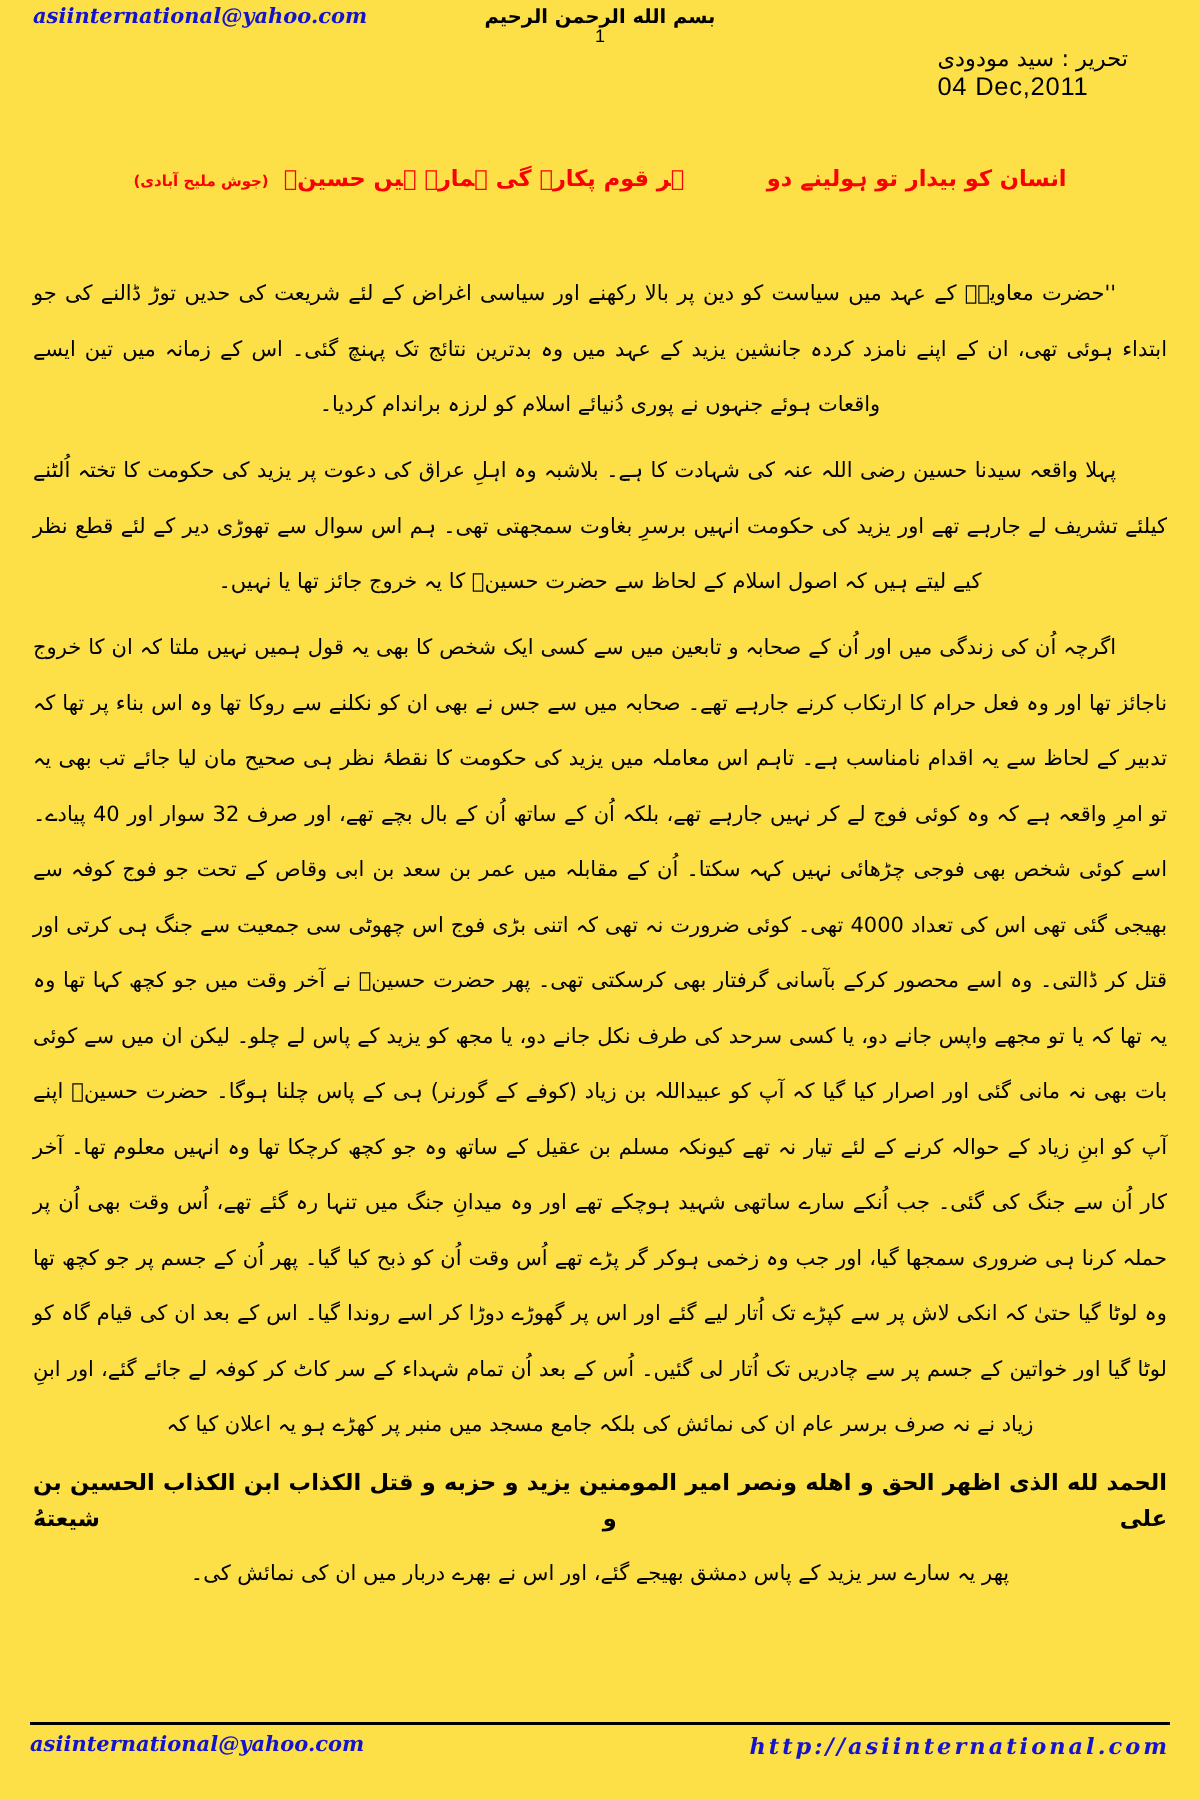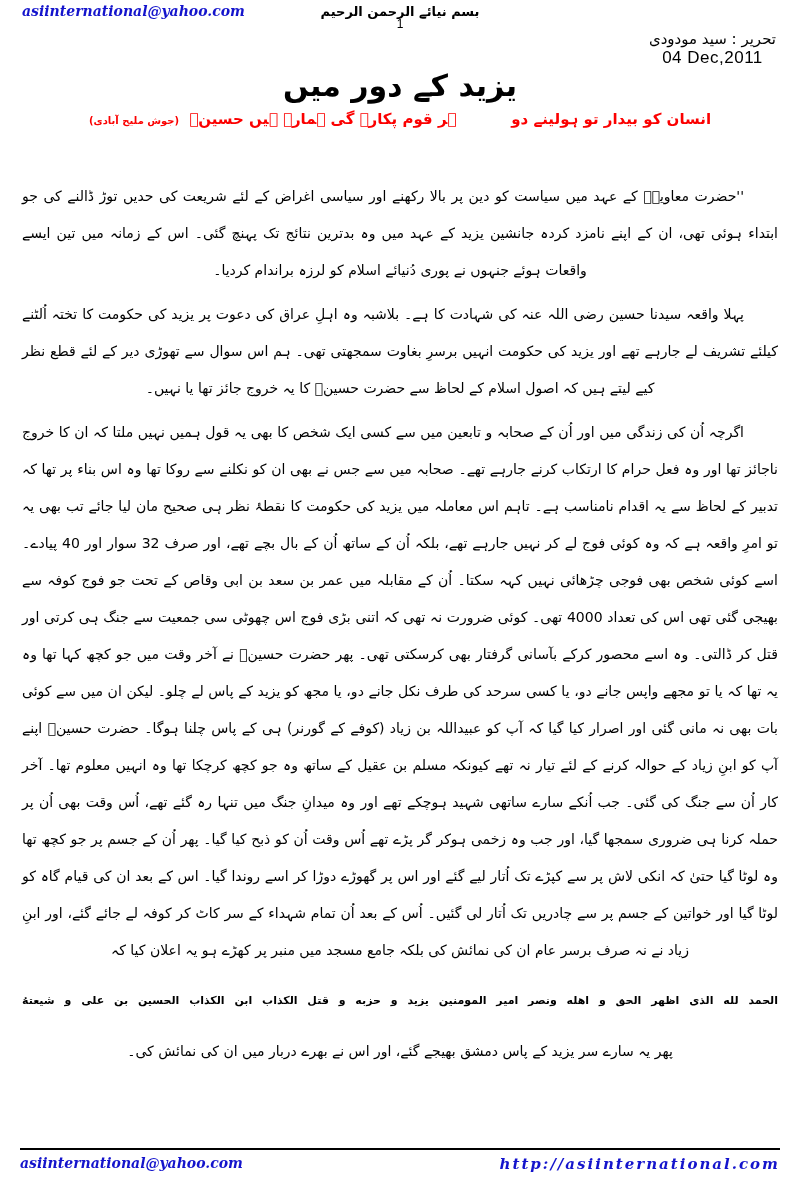--- a/index.html
+++ b/index.html
@@ -1,30 +1,30 @@
 <!DOCTYPE html>
 <html lang="ur"><head>
 <meta charset="utf-8">
 <style>
   html,body{margin:0;padding:0;background:#888;}
   .page{
-    width:800px;height:1200px;position:relative;background:#ffffff;
+    width:800px;height:1200px;position:relative;background:#fde047;
     font-family:"DejaVu Sans",sans-serif;color:#000;overflow:hidden;
     margin:0 auto;box-sizing:border-box;
   }
   
   .hdr-email{
     position:absolute;top:3px;left:22px;
     font-family:"DejaVu Serif",serif;font-style:italic;font-weight:bold;
     font-size:14px;color:#1414cc;text-decoration:none;
   }
   .bismillah-wrap{position:absolute;top:4px;left:0;width:100%;text-align:center;}
   .bismillah{font-size:13px;direction:rtl;font-weight:bold;}
   .page-number{font-size:12px;line-height:11px;font-family:"Liberation Sans",sans-serif;}
-  .writer-wrap{position:absolute;top:30px;right:24px;text-align:center;}
+  .writer-wrap{position:absolute;top:30px;right:48px;}
   .writer-name{font-size:15px;direction:rtl;}
   .writer-date{font-size:17px;font-family:Liberation Sans, sans-serif;letter-spacing:.5px;}
   .doc-title{
     position:absolute;top:48px;left:0;width:100%;text-align:center;
     font-size:30px;font-weight:bold;direction:rtl;
   }
   
   .couplet{
     position:absolute;top:110px;left:0;width:100%;
     direction:rtl;display:flex;justify-content:center;align-items:baseline;
@@ -34,21 +34,21 @@
   .couplet .half2{margin-left:10px;}
   .couplet .attrib{font-size:10px;font-weight:bold;}
   
   .body-text{position:absolute;top:178px;left:22px;right:22px;}
   .body-text p{
     direction:rtl;text-align:justify;text-align-last:center;
     font-size:14px;line-height:37px;margin:0 0 7px 0;text-indent:34px;
   }
   .body-text p.bold-arabic{
     font-weight:bold;text-indent:0;text-align-last:justify;
-    font-size:11px;line-height:50px;
+    font-size:15px;line-height:24px;
   }
   .body-text p.last-line{text-align:right;text-indent:0;}
   
   .footer{
     position:absolute;left:20px;right:20px;top:1148px;
     border-top:2px solid #000;padding-top:5px;
     display:flex;justify-content:space-between;align-items:flex-start;
   }
   .ftr-link{
     font-family:"DejaVu Serif",serif;font-style:italic;font-weight:bold;
@@ -57,30 +57,29 @@
   .ftr-url{letter-spacing:2px;font-size:15px;}
 </style>
 </head>
 <body>
 
 <div class="page">
 
   <a class="hdr-email" href="#">asiinternational@yahoo.com</a>
 
   <div class="bismillah-wrap">
-    <div class="bismillah">بسم نیائے الرحمن الرحيم</div>
+    <div class="bismillah">بسم الله الرحمن الرحيم</div>
     <div class="page-number">1</div>
   </div>
 
   <div class="writer-wrap">
     <div class="writer-name">تحریر : سید مودودی</div>
     <div class="writer-date">04 Dec,2011</div>
   </div>
 
-  <h1 class="doc-title">یزید کے دور میں</h1>
 
   <div class="couplet">
     <span class="half1">انسان کو بیدار تو ہولینے دو</span>
     <span class="half2">ہر قوم پکارے گی ہمارے ہیں حسینؑ</span>
     <span class="attrib">(جوش ملیح آبادی)</span>
   </div>
 
   <div class="body-text">
     <p>''حضرت معاویہؓ کے عہد میں سیاست کو دین پر بالا رکھنے اور سیاسی اغراض کے لئے شریعت کی حدیں توڑ ڈالنے کی جو ابتداء ہوئی تھی، ان کے اپنے نامزد کردہ جانشین یزید کے عہد میں وہ بدترین نتائج تک پہنچ گئی۔ اس کے زمانہ میں تین ایسے واقعات ہوئے جنہوں نے پوری دُنیائے اسلام کو لرزہ براندام کردیا۔</p>
     <p>پہلا واقعہ سیدنا حسین رضی اللہ عنہ کی شہادت کا ہے۔ بلاشبہ وہ اہلِ عراق کی دعوت پر یزید کی حکومت کا تختہ اُلٹنے کیلئے تشریف لے جارہے تھے اور یزید کی حکومت انہیں برسرِ بغاوت سمجھتی تھی۔ ہم اس سوال سے تھوڑی دیر کے لئے قطع نظر کیے لیتے ہیں کہ اصول اسلام کے لحاظ سے حضرت حسینؓ کا یہ خروج جائز تھا یا نہیں۔</p>

